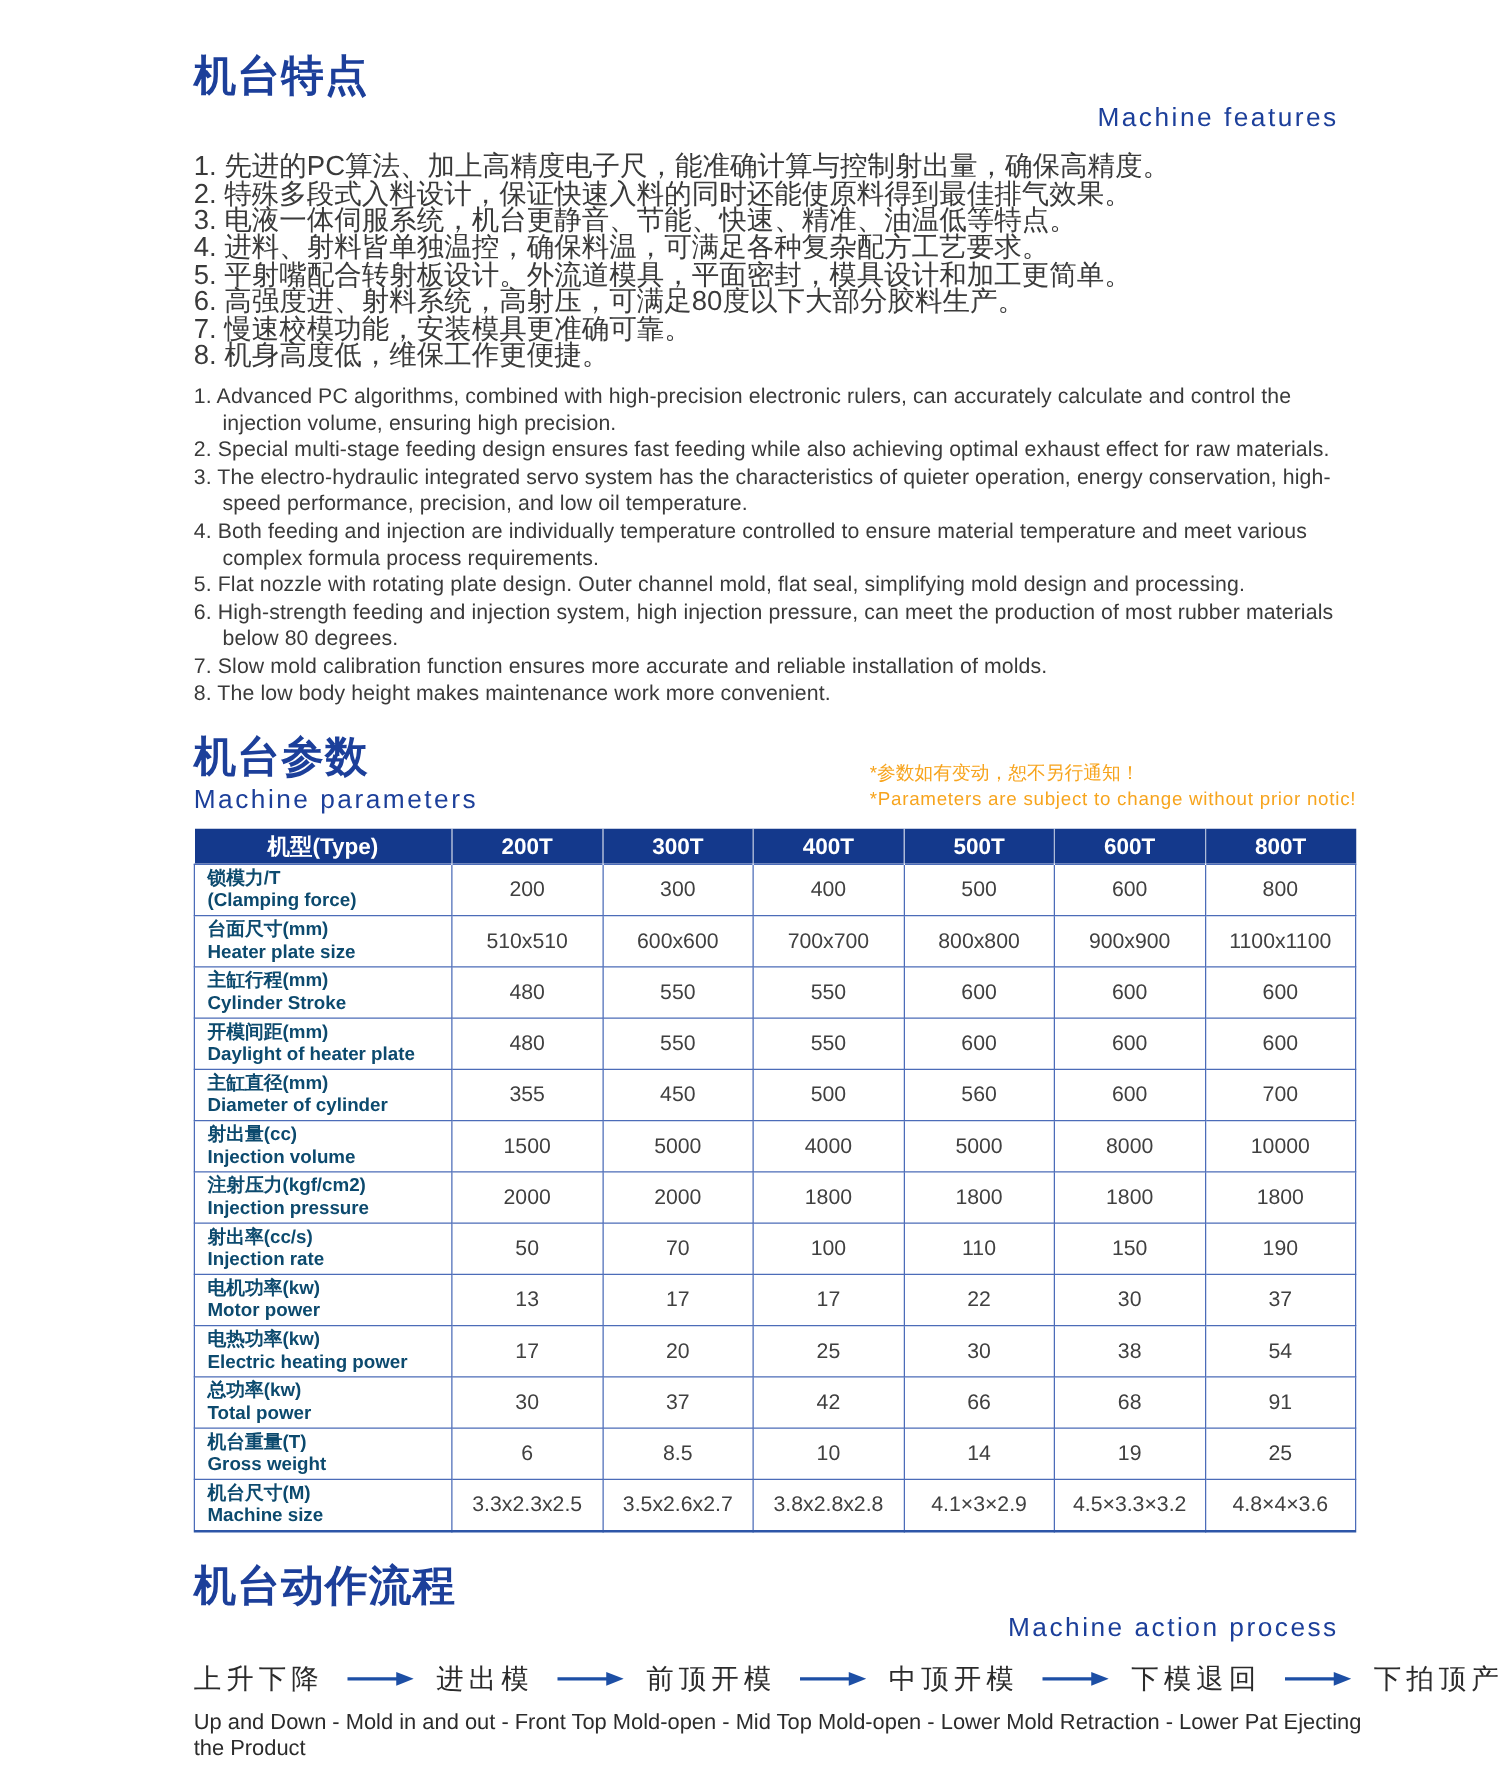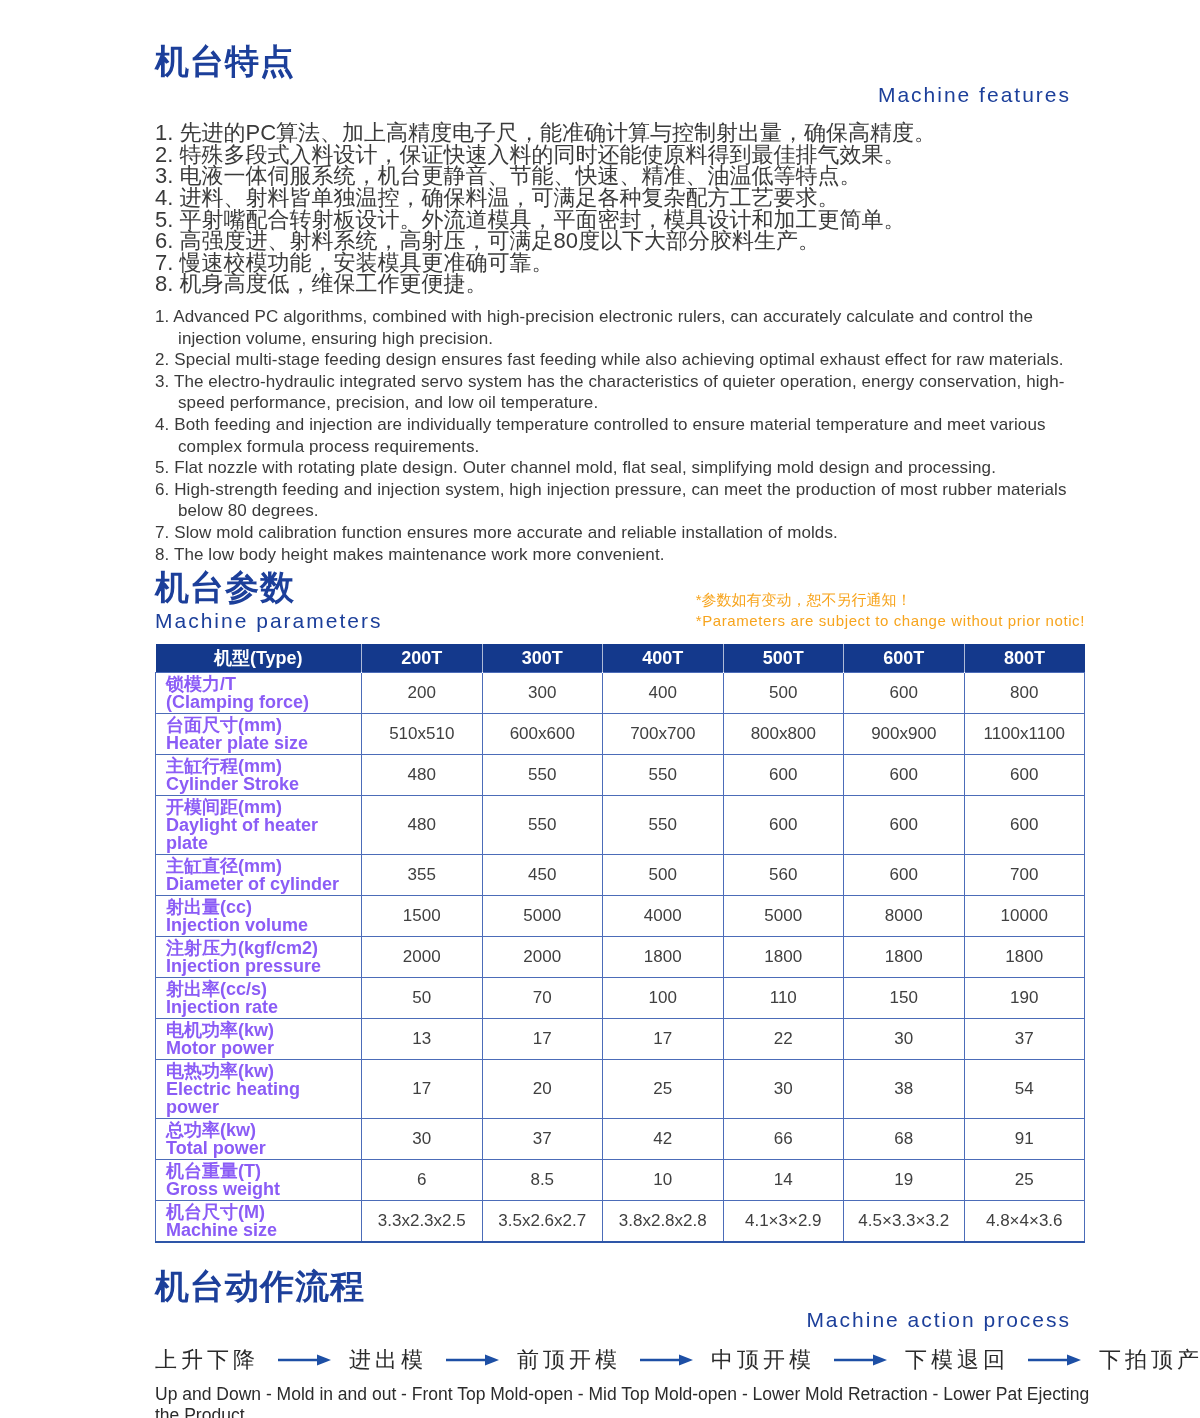--- a/index.html
+++ b/index.html
@@ -42,21 +42,21 @@
     color: #3a3a3a;
     padding-left: 23px;
     text-indent: -23px;
   }
   .list-cn { margin-top: 15px; }
   .list-en { margin-top: 11px; max-width: 955px; }
   .list-en li { font-size: 17px; letter-spacing: 0.1px; }
 
   
   .params-head {
-    margin-top: 3px;
+    margin-top: 22px;
     display: flex;
     justify-content: space-between;
     align-items: flex-end;
     width: 930px;
   }
   .note { text-align: left; padding-bottom: 2px; }
   .note div {
     color: #f7a41d;
     font-size: 15px;
     line-height: 21px;
@@ -83,23 +83,23 @@
   }
   table.params thead th:first-child { border-left: none; }
   table.params tbody td {
     border: 1px solid #4c6cb8;
     height: 41px;
     vertical-align: middle;
     background: #ffffff;
   }
   td.label-cell { padding: 2px 4px 2px 10px; }
   .label-cn, .label-en {
-    color: #8b5cf6;
+    color: #0c4a6e;
     font-weight: 700;
-    font-size: 18px;
+    font-size: 15px;
     line-height: 18px;
   }
   td.value-cell {
     text-align: center;
     font-size: 17px;
     color: #404040;
   }
 
   
   .process { margin-top: 24px; }

